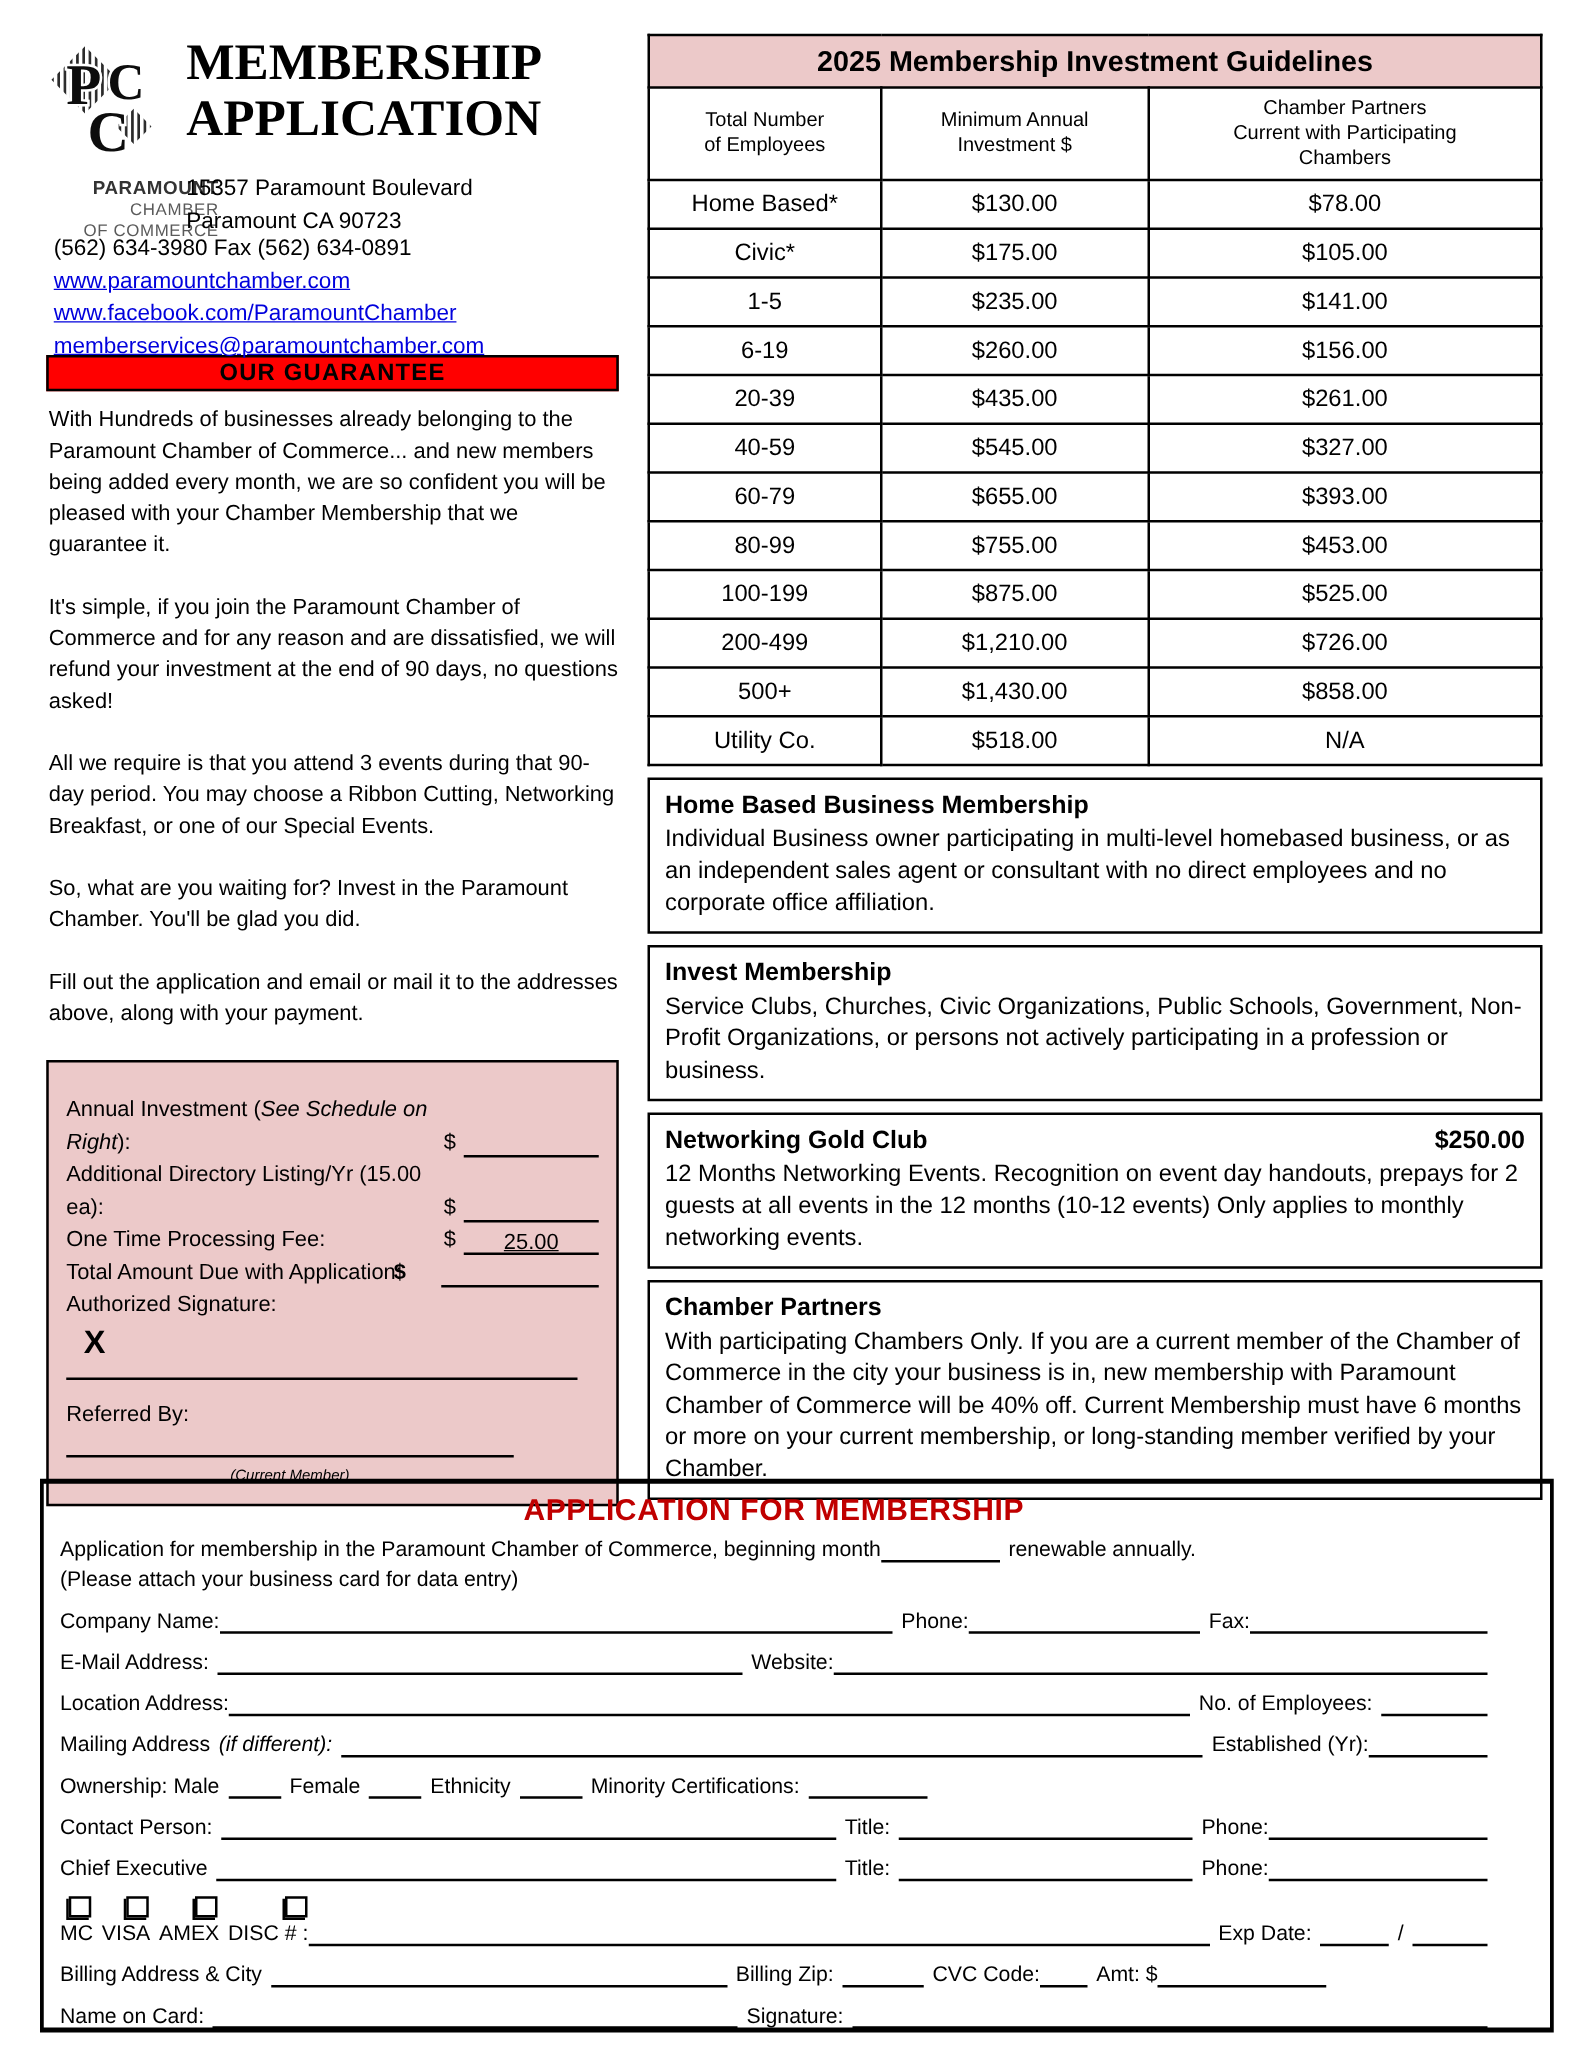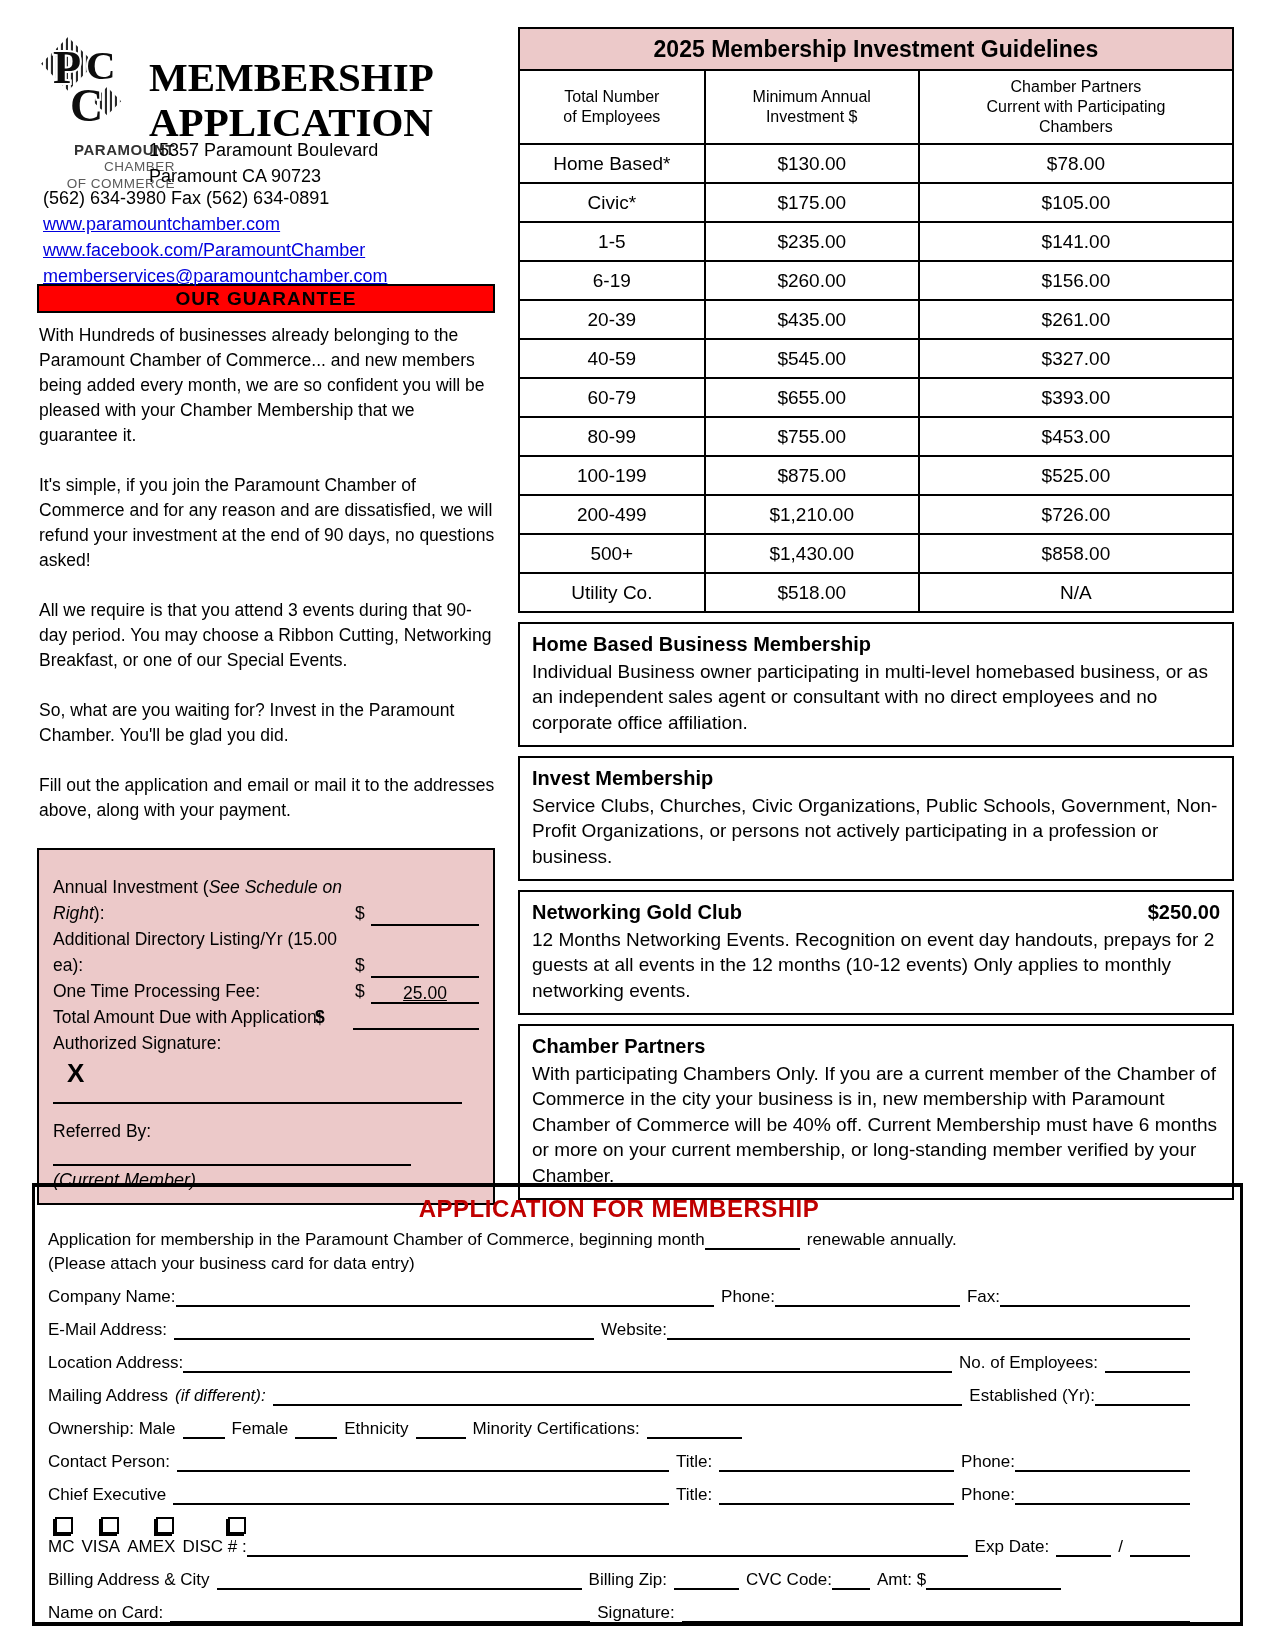--- a/index.html
+++ b/index.html
@@ -6,21 +6,21 @@
   body{font-family:"Liberation Sans", sans-serif;color:#000;}
   .page{position:relative;width:1275px;height:1650px;background:#fff;overflow:hidden;}
 
   
   .left-col{position:absolute;left:37px;top:25px;width:458px;}
   .pcc-header{position:relative;height:259px;}
   .logo-wrap{position:absolute;left:0;top:10px;width:138px;}
   .logo-caption{margin-top:2px;text-align:right;line-height:17px;}
   .logo-cap1{font-weight:bold;font-size:15px;color:#333;letter-spacing:.5px;}
   .logo-cap2,.logo-cap3{font-size:13.5px;color:#5a5a5a;letter-spacing:.5px;}
-  .app-title{position:absolute;left:112px;top:2px;font-family:"Liberation Serif", serif;font-weight:bold;font-size:41px;line-height:45px;margin-top:28px;}
+  .app-title{position:absolute;left:112px;top:2px;font-family:"Liberation Serif", serif;font-weight:bold;font-size:41px;line-height:45px;}
   .addr-block{position:absolute;left:112px;top:112px;font-size:18px;line-height:26px;}
   .contact-block{position:absolute;left:6px;top:160px;font-size:18px;line-height:26px;}
   .link{color:#0000dd;text-decoration:underline;cursor:pointer;}
 
   .banner{background:#ff0000;border:2px solid #000;height:25px;display:flex;align-items:center;justify-content:center;
           font-weight:bold;font-size:19px;letter-spacing:1px;}
 
   .gparas{margin-top:10px;}
   .gpara{margin:0 0 25px 2px;font-size:17.5px;line-height:25px;}
 
@@ -31,21 +31,21 @@
   .pay-d{width:16px;text-align:left;}
   .pay-d.bold{font-weight:bold;margin-left:-22px;width:38px;}
   .pay-line{display:inline-block;width:108px;border-bottom:2px solid #000;height:22px;text-align:center;}
   .pay-line.wide{width:126px;}
   .pay-amount{text-decoration:underline;}
   .sig-x{font-weight:bold;font-size:26px;margin:4px 0 2px 14px;}
   .sig-line{border-bottom:2px solid #000;width:96%;height:14px;}
   .ref-label{margin-top:14px;}
   .ref-wrap{width:84%;}
   .ref-line{border-bottom:2px solid #000;height:20px;}
-  .ref-note{text-align:left;font-style:italic;font-size:18px;margin-top:1px;}
+  .ref-note{text-align:center;font-style:italic;font-size:12px;margin-top:1px;}
 
   
   .right-col{position:absolute;left:518px;top:27px;width:716px;}
   table.gt{border-collapse:collapse;width:100%;background:#fff;}
   .gt th,.gt td{border:2px solid #000;}
   .gt-title{background:#ecc9c9;font-weight:bold;font-size:23px;height:38px;text-align:center;}
   .gt thead th.colhead{font-weight:normal;font-size:16px;line-height:20px;padding:6px 4px;text-align:center;}
   .gt tbody td{height:29px;text-align:center;font-size:19px;padding:4px 4px;}
   .gt tbody td:first-child{width:26%;}
   .gt tbody td:nth-child(2){width:30%;}

